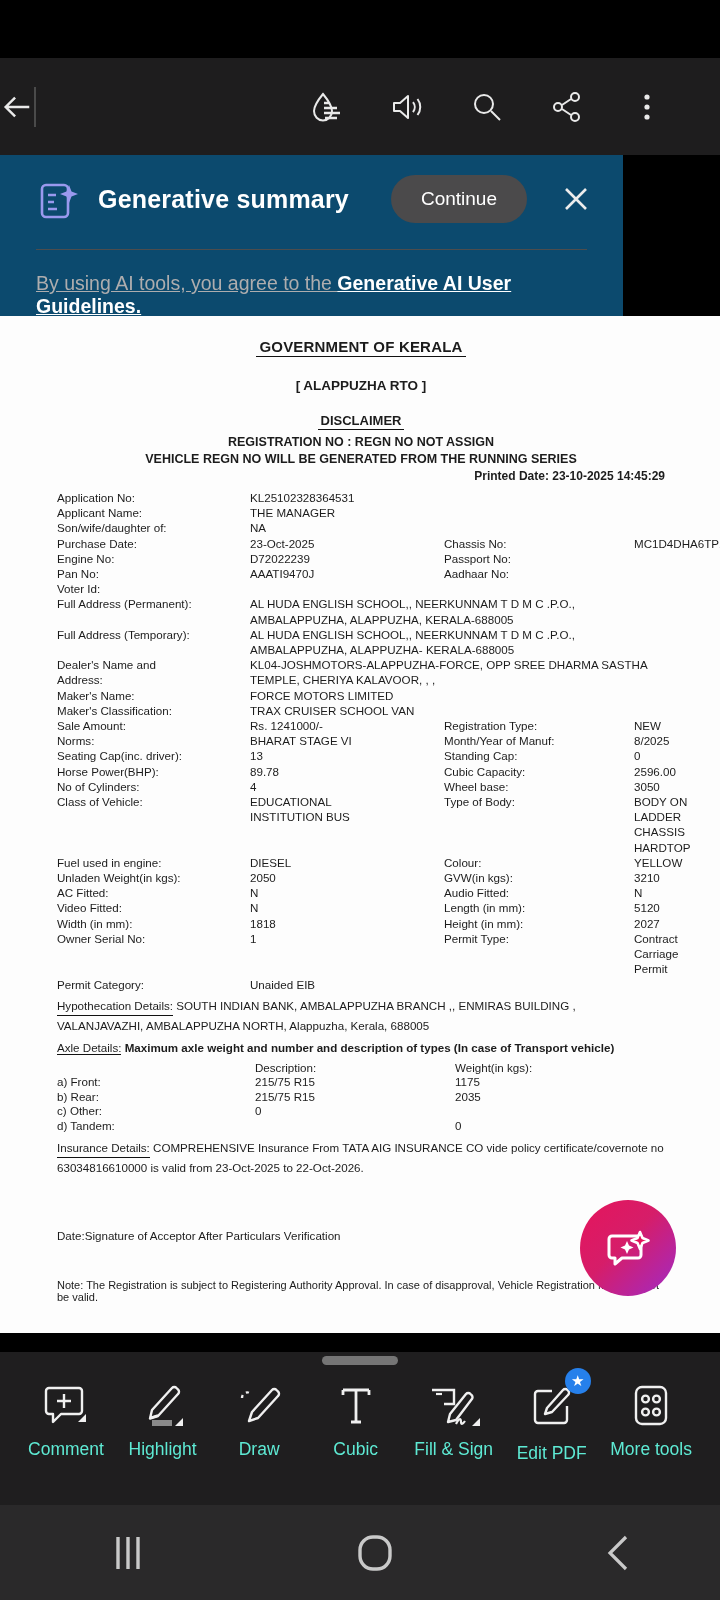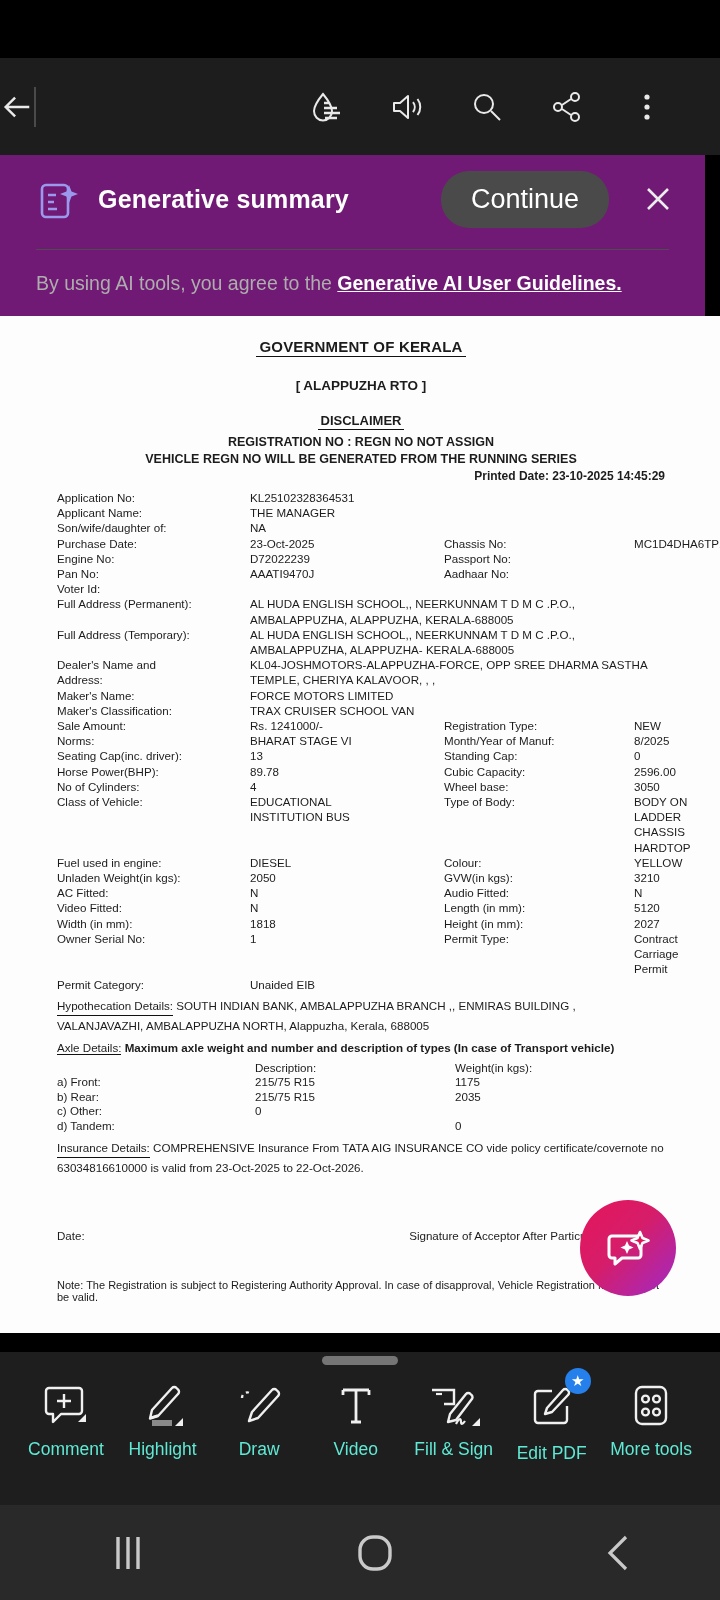--- a/index.html
+++ b/index.html
@@ -9,28 +9,28 @@
   
   .app-toolbar { position:absolute; top:58px; left:0; width:720px; height:97px; background:#1e1d1e; display:flex; align-items:center; }
   .tb-back { width:88px; display:flex; justify-content:center; align-items:center; }
   .tb-divider { width:2px; height:40px; background:#4a4a4a; }
   .tb-spacer { flex:1; }
   .tb-icons { display:flex; align-items:center; gap:46px; padding-right:56px; }
   .tb-icon { width:34px; height:34px; display:flex; align-items:center; justify-content:center; }
   .tb-icon svg { stroke:#e9e9e9; fill:none; stroke-width:2; }
 
   
-  .gen-banner { position:absolute; top:155px; left:0; width:705px; height:163px; background:#701a75; }
+  .gen-banner { position:absolute; top:155px; left:0; width:623px; height:163px; background:#0c4a6e; }
   .gen-header { display:flex; align-items:center; height:88px; padding:0 32px 0 36px; }
   .gen-icon { width:40px; height:40px; margin-right:22px; }
   .gen-title { color:#fff; font-size:25px; font-weight:bold; letter-spacing:.2px; flex:1; }
-  .continue-btn { background:#4b4a4b; color:#fff; font-size:27px; border:none; border-radius:28px; padding:13px 30px; margin-right:34px; font-family:inherit; }
+  .continue-btn { background:#4b4a4b; color:#fff; font-size:19px; border:none; border-radius:28px; padding:13px 30px; margin-right:34px; font-family:inherit; }
   .close-x { width:30px; height:30px; }
   .gen-divider { height:1px; background:#4d4d4d; margin:6px 36px 0 36px; }
-  .gen-disclaimer { padding:22px 36px 0 36px; font-size:19.5px; color:#aeadae; }
+  .gen-disclaimer { padding:22px 36px 0 36px; font-size:19.5px; color:#aeadae;text-decoration:underline; }
   .gen-disclaimer a { color:#fff; font-weight:bold; text-decoration:underline; }
 
   
   .doc { position:absolute; top:316px; left:0; width:720px; height:1017px; background:#fdfdfd; color:#1c1c1c; overflow:hidden; }
   .doc-inner { padding:22px 55px 0 57px; }
   .dh { text-align:center; font-weight:bold; }
   .dh-title { font-size:15px; letter-spacing:.2px; }
   .dh-title span, .dh-disc span { display:inline-block; border-bottom:1.6px solid #111; padding:0 3px 1px 3px; }
   .dh-sub { font-size:13.5px; margin-top:21px; }
   .dh-disc { font-size:13px; margin-top:20px; }
@@ -41,21 +41,21 @@
   .fields { margin-top:7px; font-size:11.6px; line-height:15.2px; }
   .frow { display:grid; grid-template-columns:149px 150px 146px 1fr;gap:44px; }
   .frow.wide { grid-template-columns:149px 1fr; }
   .fl,.fl2 { padding-right:6px; }
   .fv,.fv2 { padding-right:8px; }
 
   .secpara { font-size:11.6px; line-height:19px; margin-top:4px; }
   .seclabel { font-weight:normal; display:inline-block; border-bottom:1.6px solid #111; }
   .axle-title { font-weight:bold; font-size:11.6px; margin-top:6px; }
   .axle-grid { display:grid; grid-template-columns:198px 200px 1fr; font-size:11.6px; line-height:14.6px; margin-top:6px; }
-  .footer-row { display:flex; justify-content:space-between; font-size:11.6px; margin-top:52px; }
+  .footer-row { display:flex; justify-content:flex-start; font-size:11.6px; margin-top:52px; }
   .doc-note { font-size:11px; margin-top:37px; }
 
   
   .fab { position:absolute; left:580px; top:1200px; width:96px; height:96px; border-radius:50%;
          background:linear-gradient(135deg,#e5155c 0%,#d61d69 45%,#a02ac6 100%);
          display:flex; align-items:center; justify-content:center; }
 
   
   .bottom-bar { position:absolute; top:1352px; left:0; width:720px; height:153px; background:#1f1e1f; }
   .drag-handle { position:absolute; top:4px; left:322px; width:76px; height:9px; border-radius:5px; background:#757575; }
@@ -361,21 +361,21 @@
           <path d="M18 32 L38 10 a3 3 0 0 1 4.5 0 l1.5 1.5 a3 3 0 0 1 0 4.5 L24 38 l-9 3 Z" stroke-linejoin="round"></path>
           <path d="M8 18 c0 -6 8 -8 9 -2" stroke-dasharray="3 4"></path>
         </svg>
         <div class="tool-label">Draw</div>
       </div>
 
       <div class="tool">
         <svg class="main" width="50" height="50" viewBox="0 0 50 50">
           <path d="M12 10 h26 M25 10 v32 M20 42 h10 M12 10 v5 M38 10 v5" stroke-width="2.8"></path>
         </svg>
-        <div class="tool-label">Video</div>
+        <div class="tool-label">Cubic</div>
       </div>
 
       <div class="tool">
         <svg class="main" width="56" height="50" viewBox="0 0 56 50">
           <path d="M6 10 h22 v14 h-10"></path>
           <path d="M10 14 h6" stroke-width="2.2"></path>
           <path d="M24 34 L40 14 a3 3 0 0 1 4.5 0 l1 1 a3 3 0 0 1 0 4.5 L30 40 l-8 2 Z" stroke-linejoin="round"></path>
           <path d="M30 44 c3 -6 5 -6 5 -2 c0 3 2 2 4 -1" stroke-width="2.2"></path>
           <path d="M46 46 l8 0 0 -8 Z" fill="#f0f0f0" stroke="none"></path>
         </svg>

